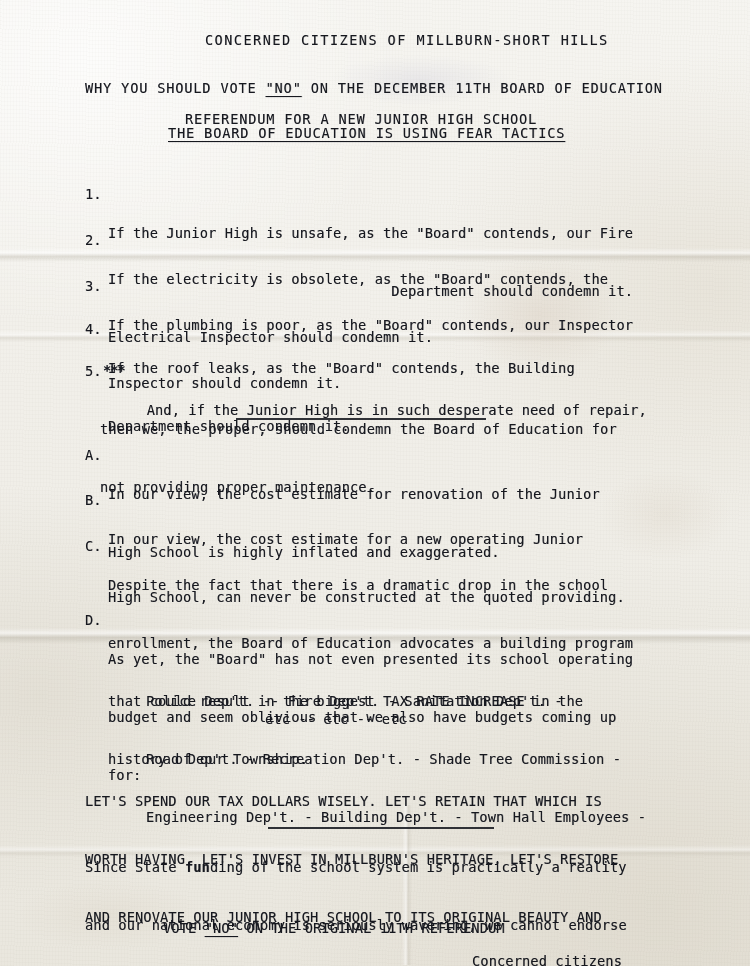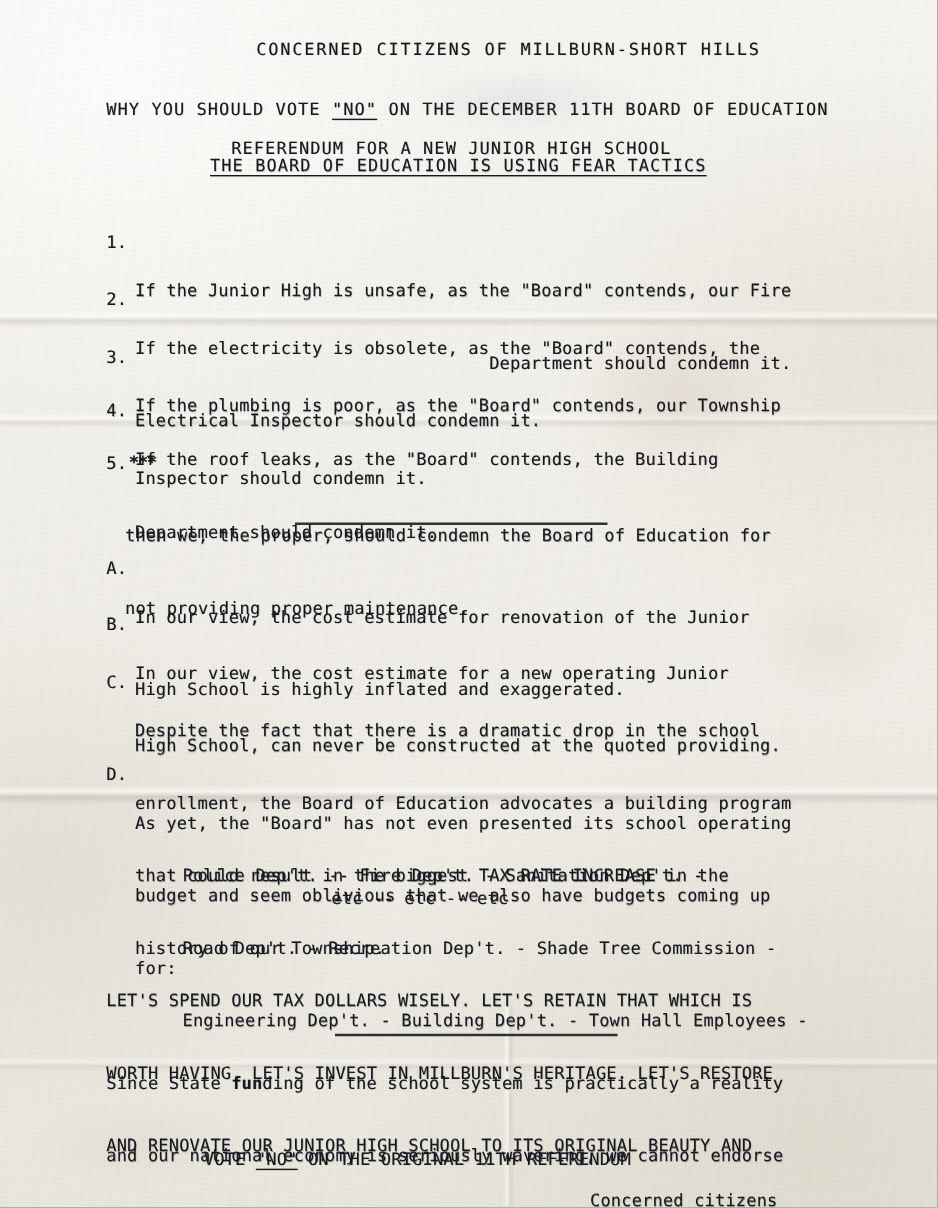--- a/index.html
+++ b/index.html
@@ -149,32 +149,35 @@
     </div>
 
     <div class="marker tx" style="left:85px; top:231px;">2.</div>
     <div class="blk tx body-blk" style="left:108px; top:231px;">
       <span class="ln">If the electricity is obsolete, as the "Board" contends, the</span>
       <span class="ln">Electrical Inspector should condemn it.</span>
     </div>
 
     <div class="marker tx" style="left:85px; top:277px;">3.</div>
     <div class="blk tx body-blk" style="left:108px; top:277px;">
-      <span class="ln">If the plumbing is poor, as the "Board" contends, our Township</span>
+      <span class="ln">If the plumbing is poor, as the "Board" contends, our Inspector</span>
       <span class="ln">Inspector should condemn it.</span>
     </div>
 
     <div class="marker tx" style="left:85px; top:320px;">4.</div>
     <div class="blk tx body-blk" style="left:108px; top:320px;">
       <span class="ln">If the roof leaks, as the "Board" contends, the Building</span>
       <span class="ln">Department should condemn it.</span>
     </div>
 
     <div class="marker tx" style="left:85px; top:362px;">5.</div>
     <div class="marker tx stars" style="left:103px; top:361px;">***</div>
+    <div class="blk tx body-blk" style="left:130px; top:362px;">
+      <span class="ln">  And, if the Junior High is in such desperate need of repair,</span>
+    </div>
     <div class="blk tx body-blk" style="left:100px; top:381px;">
       <span class="ln">then we, the proper, should condemn the Board of Education for</span>
       <span class="ln">not providing proper maintenance.</span>
     </div>
 
     <div class="rule" style="left:236px; top:418px; width:250px;"></div>
 
     <div class="marker tx" style="left:85px; top:446px;">A.</div>
     <div class="blk tx body-blk" style="left:108px; top:446px;">
       <span class="ln">In our view, the cost estimate for renovation of the Junior</span>

